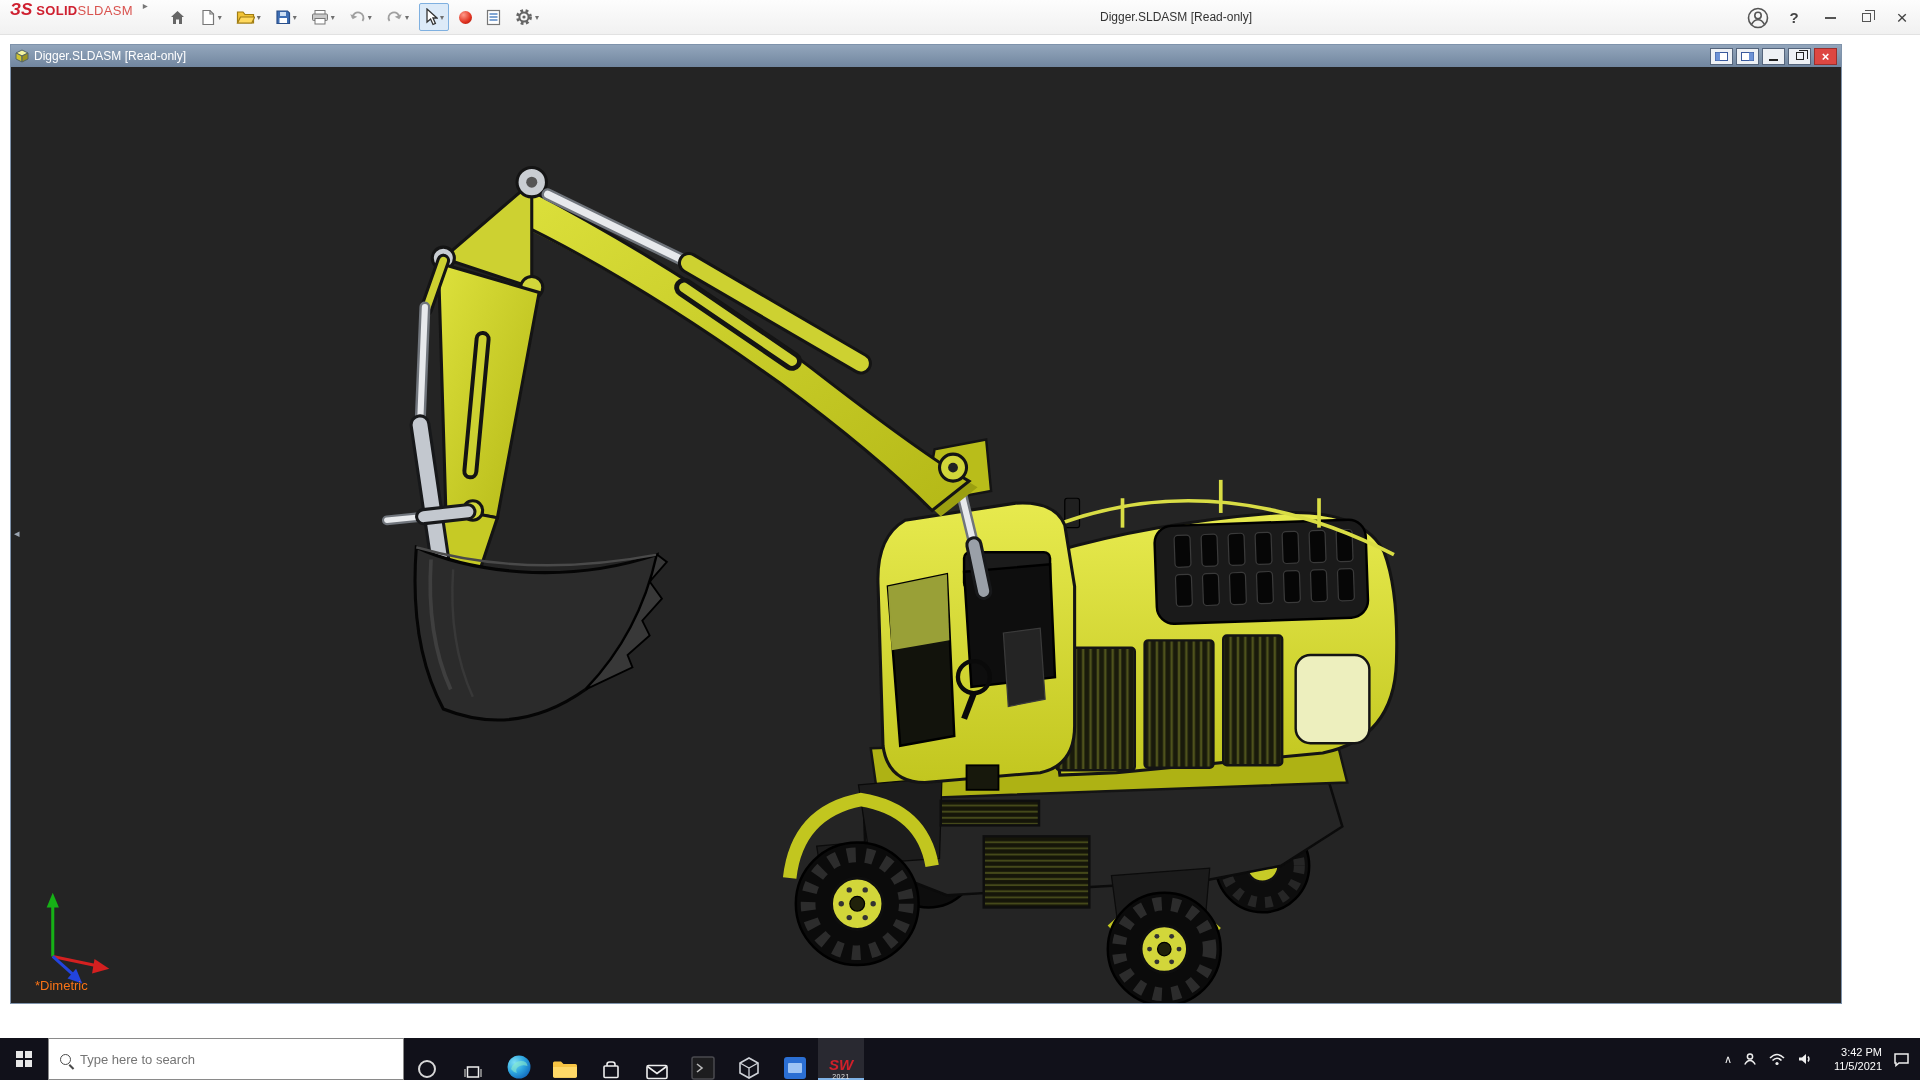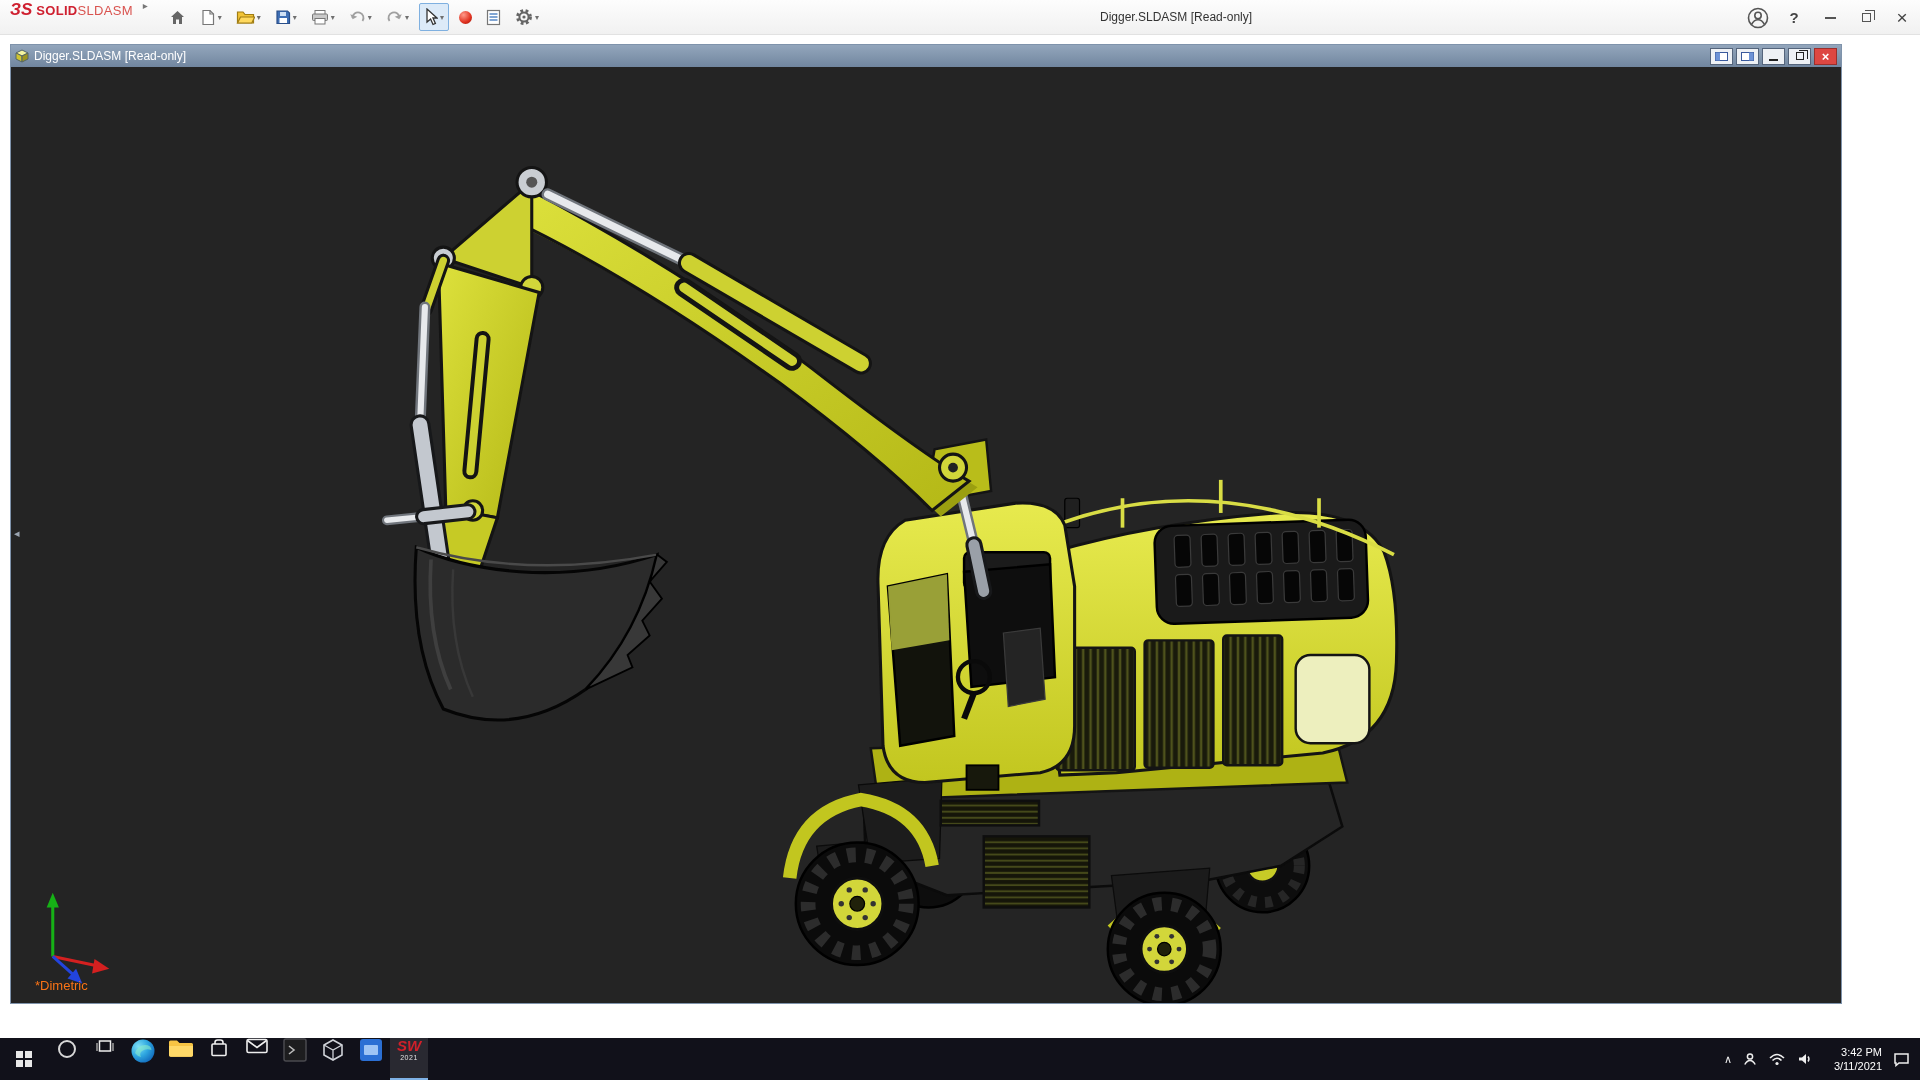--- a/index.html
+++ b/index.html
@@ -58,21 +58,21 @@
   .tb-start { width:48px; display:flex; align-items:center; justify-content:center; }
   .win-grid { display:grid; grid-template-columns:7px 7px; grid-template-rows:7px 7px; gap:1.5px; }
   .win-grid span { background:#e8e8e8; }
   .tb-search { width:356px; background:#ffffff; border:1px solid #8a8a8a;
     display:flex; align-items:center; padding:0 11px; }
   .mag { width:11px; height:11px; border:1.8px solid #4a4a4a; border-radius:50%; position:relative; margin-right:9px; flex:0 0 auto;}
   .mag::after { content:''; position:absolute; left:9px; top:9px; width:6px; height:1.8px;
     background:#4a4a4a; transform:rotate(45deg); transform-origin:0 0; }
   .tb-search input { border:none; outline:none; font-size:13px; color:#444; width:290px;
     background:transparent; font-family:"Liberation Sans",sans-serif; }
-  .tb-ic { width:38px; display:flex; align-items:flex-start; justify-content:center; }
+  .tb-ic { width:46px; display:flex; align-items:flex-end; justify-content:center; }
   .tb-ic.active { background:rgba(255,255,255,.10); box-shadow:inset 0 -2px 0 #7fb2e6; }
   .swmark { text-align:center; line-height:1; }
   .swmark .sw { color:#d0202a; font-weight:bold; font-style:italic; font-size:15px; display:block; }
   .swmark .swyear { color:#e0e0e0; font-size:7px; display:block; margin-top:1px; letter-spacing:.5px; }
   .tray { margin-left:auto; display:flex; align-items:center; gap:11px; padding-right:10px; }
   .tray-chevron { color:#eee; font-size:11px; }
   .clock { text-align:right; color:#fff; font-size:11px; line-height:14px; min-width:58px; }
 </style>
 </head>
 <body>
@@ -418,20 +418,24 @@
 
 <div class="taskbar">
   <div class="tb-start">
     <span class="win-grid">
         <span></span>
         <span></span>
         <span></span>
         <span></span>
       </span>
   </div>
+  <div class="tb-search">
+    <span class="mag"></span>
+    <input type="text" placeholder="Type here to search" style="">
+  </div>
   <div class="tb-ic">
     <svg width="22" height="22" viewBox="0 0 22 22">
         <circle cx="11" cy="11" r="8" fill="none" stroke="#d8d8d8" stroke-width="2"></circle>
       </svg>
   </div>
   <div class="tb-ic">
     <svg width="18" height="16" viewBox="0 0 18 16">
         <rect x="3.5" y="3" width="11" height="10" fill="none" stroke="#eee" stroke-width="1.5"></rect>
         <path d="M1 5 V13 M17 5 V13" stroke="#aaa" stroke-width="1.4"></path>
       </svg>
@@ -502,19 +506,19 @@
         <path d="M2 6 Q9 -1 16 6" stroke="#eee" stroke-width="1.6" fill="none"></path>
         <path d="M4.5 8.5 Q9 4 13.5 8.5" stroke="#eee" stroke-width="1.6" fill="none"></path>
         <circle cx="9" cy="11.5" r="1.6" fill="#eee"></circle>
       </svg>
     <svg width="16" height="14" viewBox="0 0 16 14">
         <path d="M2 5.5 H5 L9 2 V12 L5 8.5 H2 Z" fill="#eee"></path>
         <path d="M11 4.5 Q13 7 11 9.5" stroke="#eee" stroke-width="1.4" fill="none"></path>
       </svg>
     <div class="clock">
       <div>3:42 PM</div>
-      <div>3/11/2021</div>
+      <div>11/5/2021</div>
     </div>
     <svg width="17" height="15" viewBox="0 0 17 15">
         <path d="M2 2 H15 V11 H6 L3 13.5 V11 H2 Z" fill="none" stroke="#eee" stroke-width="1.5"></path>
       </svg>
   </div>
 </div>
 
 </body></html>

